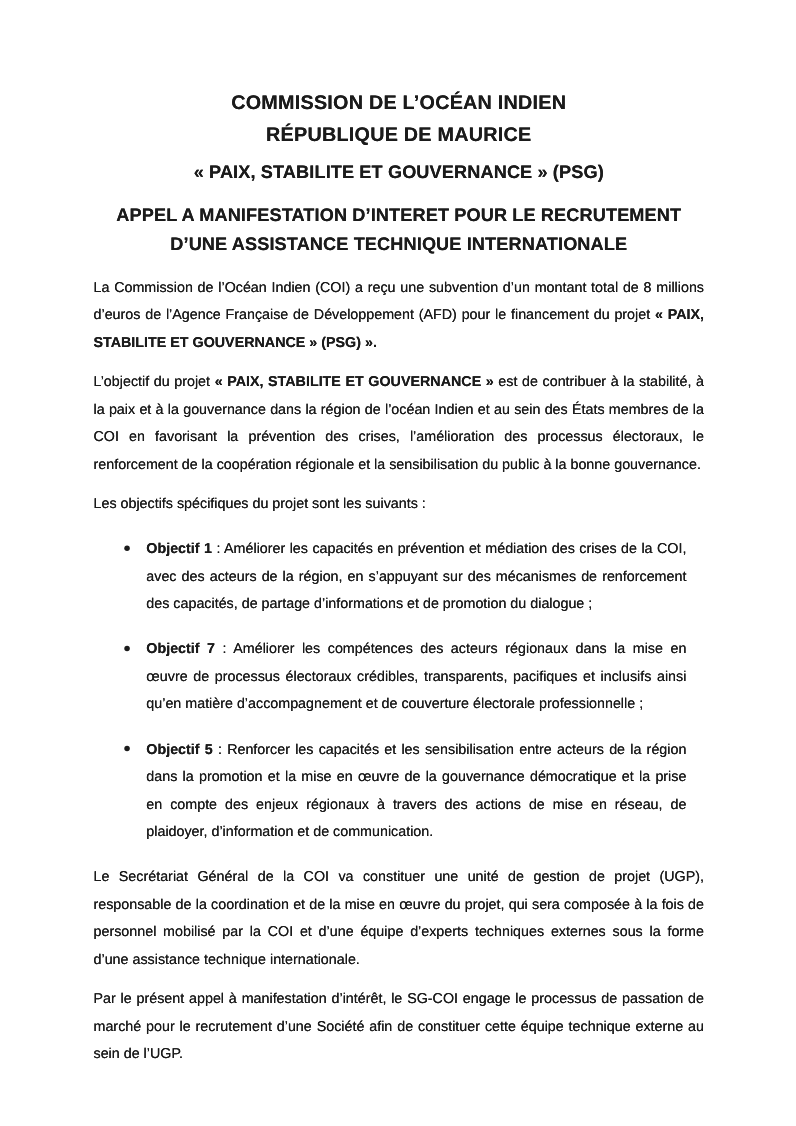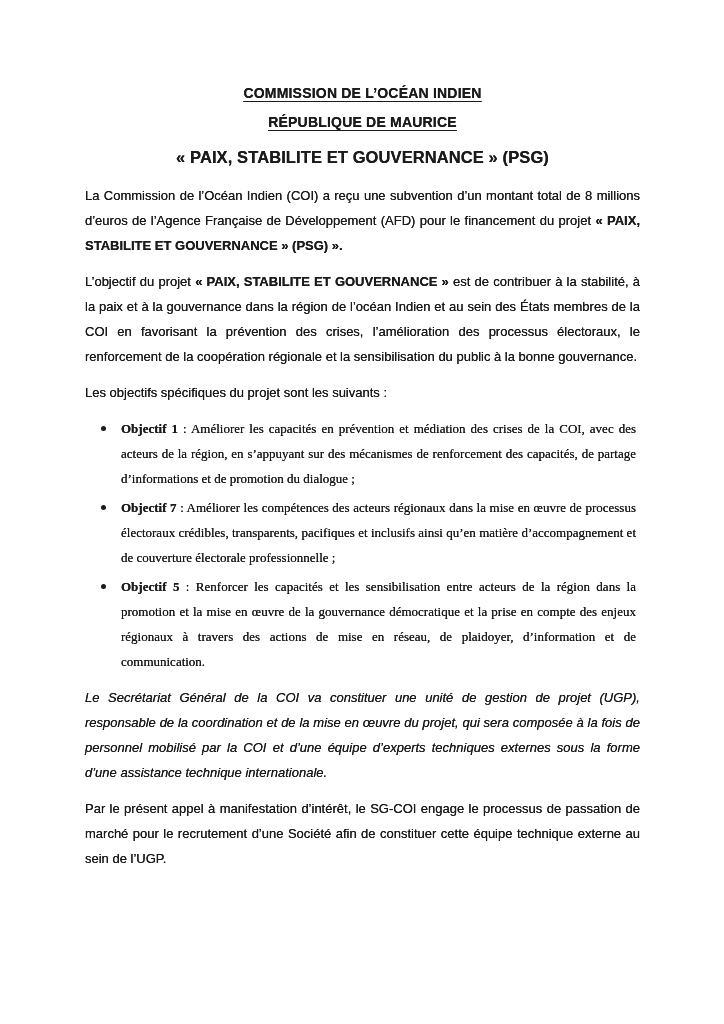--- a/index.html
+++ b/index.html
@@ -18,23 +18,22 @@
   .page {
     box-sizing: border-box;
     width: 724px;
     height: 1024px;
     padding: 86px 84px 40px 85px;
     background: #ffffff;
   }
   
   .doc-header { text-align: center; }
   .h-small {
-    font-size: 14px;
+    font-size: 18px;
     font-weight: bold;
-    text-decoration: underline;
     text-underline-offset: 3px;
     text-decoration-thickness: 1.3px;
     letter-spacing: 0.2px;
     margin: 0 0 15px 0;
     line-height: 14px;
   }
   .h-large {
     font-size: 16.5px;
     font-weight: bold;
     margin: 0 0 13px 0;
@@ -54,44 +53,45 @@
     margin: 0 0 11px 0;
   }
   .doc-body b { font-weight: bold; }
   ul.objectives {
     margin: 0 0 11px 0;
     padding: 0 0 0 32px;
     list-style: none;
   }
   ul.objectives li {
     position: relative;
-    margin: 4px;
-    font-family: Liberation Serif, serif;
+    margin: 16px;
   }
   ul.objectives li::before {
     content: "";
     position: absolute;
     left: -20px;
     top: 10px;
     width: 5px;
     height: 5px;
     border-radius: 50%;
     background: #1b1b1b;
   }
-  .extra-gap { margin-top: 26px; font-style: italic; }
+  .extra-gap { margin-top: 26px; }
 </style>
 </head>
 <body>
 
 <div class="page">
 
   <div class="doc-header">
     <div class="h-small">COMMISSION DE L’OCÉAN INDIEN</div>
     <div class="h-small">RÉPUBLIQUE DE MAURICE</div>
     <div class="h-large h-gap">« PAIX, STABILITE ET GOUVERNANCE » (PSG)</div>
+    <div class="h-large">APPEL A MANIFESTATION D’INTERET POUR LE RECRUTEMENT
+D’UNE ASSISTANCE TECHNIQUE INTERNATIONALE</div>
   </div>
 
   <div class="doc-body">
 
     <p><span>La Commission de l’Océan Indien (COI) a reçu une subvention d’un montant total de 8 millions d’euros de l’Agence Française de Développement (AFD) pour le financement du projet </span><b>« PAIX, STABILITE ET GOUVERNANCE » (PSG) ».</b></p>
 
     <p><span>L’objectif du projet </span><b>« PAIX, STABILITE ET GOUVERNANCE »</b><span> est de contribuer à la stabilité, à la paix et à la gouvernance dans la région de l’océan Indien et au sein des États membres de la COI en favorisant la prévention des crises, l’amélioration des processus électoraux, le renforcement de la coopération régionale et la sensibilisation du public à la bonne gouvernance.</span></p>
 
     <p><span>Les objectifs spécifiques du projet sont les suivants :</span></p>
 

